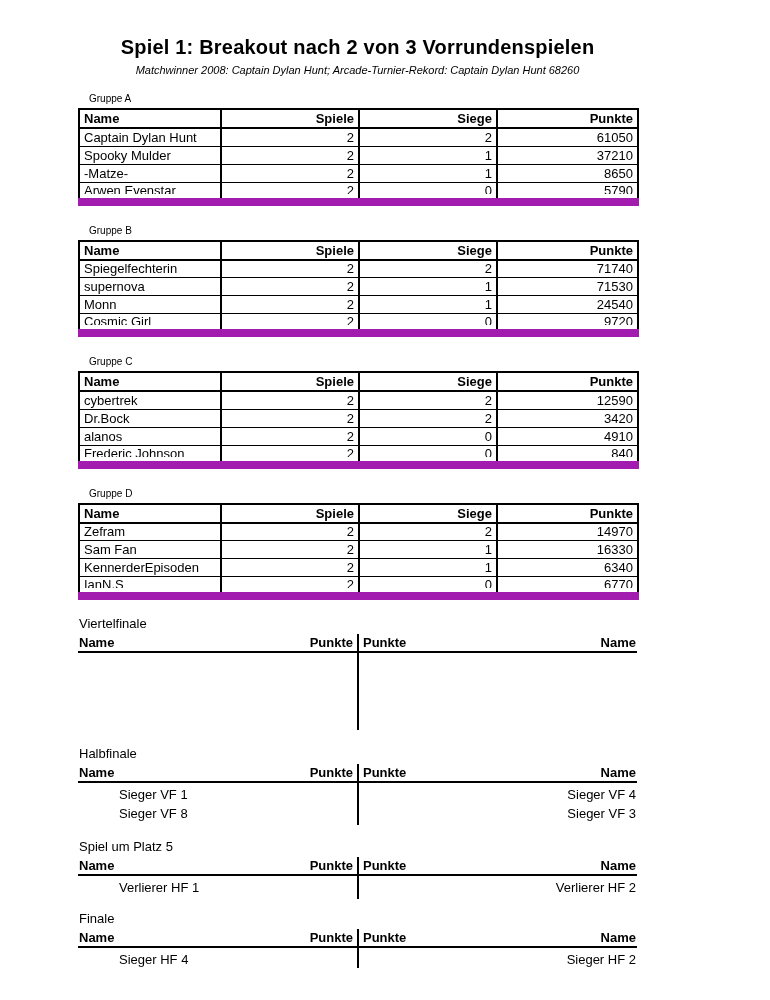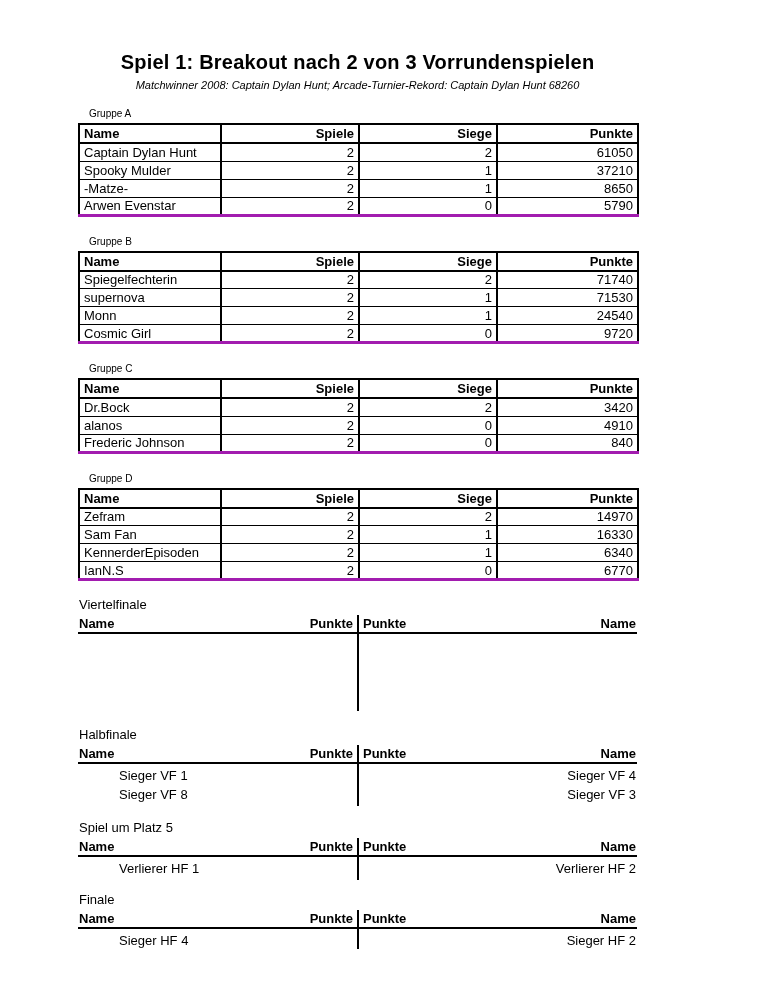--- a/index.html
+++ b/index.html
@@ -5,21 +5,21 @@
   * { margin:0; padding:0; box-sizing:border-box; }
   html,body { background:#fff; }
   body {
     width:770px; height:1000px;
     font-family:"Liberation Sans", sans-serif;
     color:#000;
   }
   .page { position:relative; width:770px; height:1000px; background:#ffffff; overflow:hidden; }
   .content { position:absolute; left:78px; top:0; width:559px; }
 
-  .title { margin-top:51px; text-align:center; font-size:20px; font-weight:bold; letter-spacing:0.2px; }
+  .title { margin-top:36px; text-align:center; font-size:20px; font-weight:bold; letter-spacing:0.2px; }
   .subtitle { margin-top:5px; text-align:center; font-size:11px;font-style:italic; }
 
   .group-label { font-size:10px; margin:17px 0 2px 11px; line-height:15px; }
   .first-label { margin-top:15px; }
 
   table.group-table {
     width:559px; border-collapse:collapse; table-layout:fixed;
     font-size:13px;
   }
   table.group-table th, table.group-table td {
@@ -28,21 +28,21 @@
   }
   table.group-table th {
     border-top:2px solid #000; border-bottom:2px solid #000;
     height:19px; font-weight:bold; vertical-align:middle;
   }
   table.group-table td {
     border-top:1px solid #000; border-bottom:1px solid #000;
     height:18px; vertical-align:middle;
   }
   table.group-table tr td { border-bottom-width:1px; }
-  table.group-table tr:last-child td { border-bottom:3px solid #a21caf;border-radius:6px; }
+  table.group-table tr:last-child td { border-bottom:8px solid #a21caf;border-radius:6px; }
   .c-name { text-align:left; width:142px; }
   .c-num  { text-align:right; }
   col.w-name { width:142px; } col.w-spiele { width:138px; }
   col.w-siege { width:138px; } col.w-punkte { width:141px; }
 
   .ko-label { font-size:13px; margin:0 0 3px 1px; line-height:15px; }
   .ko-grid { position:relative; width:559px; }
   .ko-divider { position:absolute; left:279px; top:0; bottom:0; width:2px; background:#000; }
   .ko-header {
     display:flex; font-size:13px; font-weight:bold;
@@ -179,20 +179,26 @@
         <thead>
           <tr>
             <th class="c-name">Name</th>
             <th class="c-num">Spiele</th>
             <th class="c-num">Siege</th>
             <th class="c-num">Punkte</th>
           </tr>
         </thead>
         <tbody>
           <tr>
+            <td class="c-name">cybertrek</td>
+            <td class="c-num">2</td>
+            <td class="c-num">2</td>
+            <td class="c-num">12590</td>
+          </tr>
+          <tr>
             <td class="c-name">Dr.Bock</td>
             <td class="c-num">2</td>
             <td class="c-num">2</td>
             <td class="c-num">3420</td>
           </tr>
           <tr>
             <td class="c-name">alanos</td>
             <td class="c-num">2</td>
             <td class="c-num">0</td>
             <td class="c-num">4910</td>

